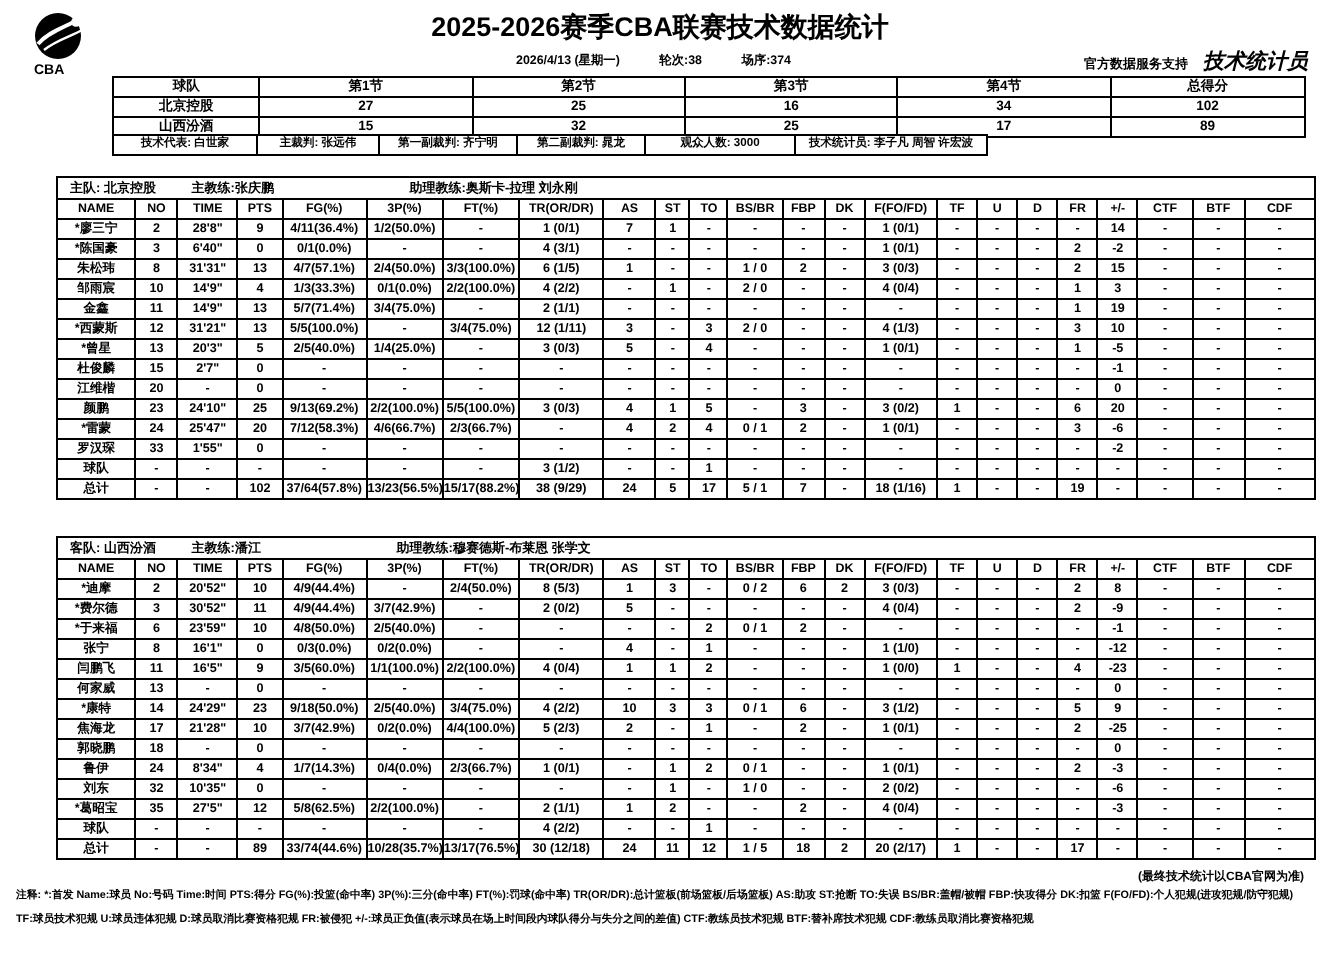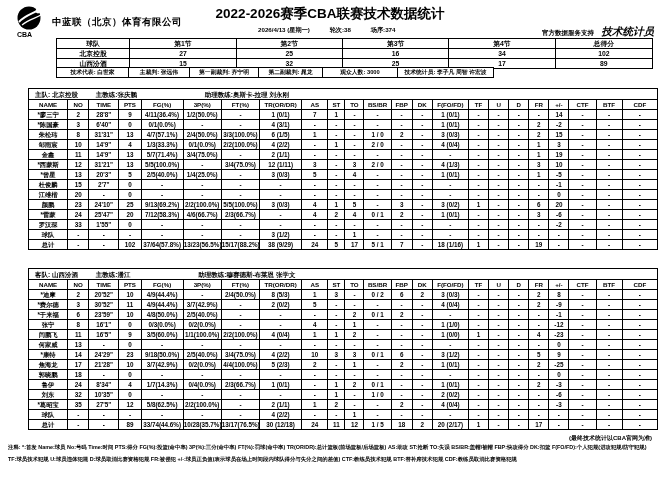--- a/index.html
+++ b/index.html
@@ -51,24 +51,23 @@
 <div class="page">
 
   <div class="hdr-left">
     <svg class="logo" viewBox="0 0 34 32">
       <circle cx="16" cy="12" r="11.5" fill="#000"></circle>
       <path d="M6 16 C 12 9, 22 7, 27 3" stroke="#fff" stroke-width="2" fill="none"></path>
       <path d="M9 19 C 15 14, 23 12, 28 9" stroke="#fff" stroke-width="1.2" fill="none"></path>
       <circle cx="25" cy="5" r="2.4" fill="#fff"></circle>
       <text x="4" y="31" font-size="7" font-weight="bold" fill="#000">CBA</text>
     </svg>
-    <span class="company">中蓝联（北京）体育有限公司</span>
   </div>
 
-  <div class="title">2022-2026赛季CBA联赛技术数据统计</div>
+  <div class="title">2025-2026赛季CBA联赛技术数据统计</div>
 
   <div class="subrow">
     <span>2026/4/13 (星期一)</span>
     <span>轮次:38</span>
     <span>场序:374</span>
   </div>
 
   <div class="support">
     <span class="support-label">官方数据服务支持</span>
     <span class="support-brand">技术统计员</span>

